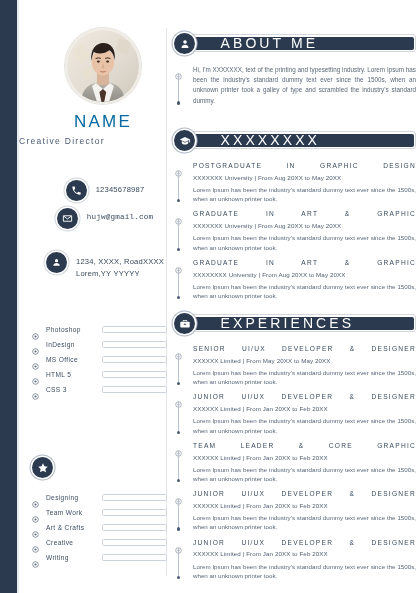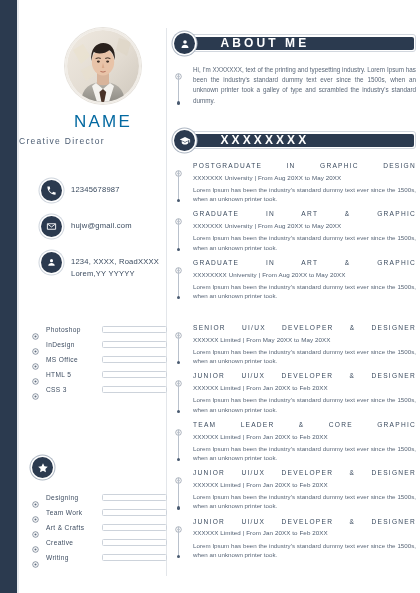--- a/index.html
+++ b/index.html
@@ -48,21 +48,21 @@
   }
   .role{
     position:absolute;left:0;top:136px;width:145px;
     text-align:left;
     font-size:8.5px;letter-spacing:1.3px;color:#4a5b71;
   }
 
   
   .contact{
     position:absolute;left:22px;width:128px;
-    display:flex;align-items:flex-start;gap:9px;
+    display:flex;align-items:flex-start;gap:9px;justify-content:center;
   }
   .contact-icon{
     width:21px;height:21px;flex:0 0 21px;border-radius:50%;
     background:#2b3a4f;
     box-shadow:0 0 0 1.5px #ffffff, 0 0 0 2.5px #cfd5dd;
     display:flex;align-items:center;justify-content:center;
   }
   .contact-icon svg{width:11px;height:11px;fill:#ffffff;}
   .contact-text{
     font-size:7.6px;color:#3a4a5e;line-height:1.55;padding-top:4px;
@@ -83,22 +83,22 @@
     background:#fff;
     box-sizing:border-box;
   }
   .sec-bar-inner{
     width:100%;height:100%;
     background:#2b3a4f;
     border-radius:2px;
     display:flex;align-items:center;
   }
   .sec-title{
-    font-size:12px;letter-spacing:3.1px;color:#ffffff;
-    padding-left:30px;font-weight:700;
+    font-size:14px;letter-spacing:3.1px;color:#ffffff;
+    padding-left:30px;font-weight:400;
   }
   .sec-badge{
     position:absolute;left:0;top:0;width:21px;height:21px;border-radius:50%;
     background:#2b3a4f;
     box-shadow:0 0 0 1.5px #ffffff, 0 0 0 2.5px #aeb7c3;
     display:flex;align-items:center;justify-content:center;
     z-index:2;
   }
   .sec-badge svg{width:12px;height:12px;fill:#ffffff;}
 
@@ -213,21 +213,21 @@
       <span class="contact-icon">
         <svg viewBox="0 0 24 24">
             <path d="M6.6 10.8c1.4 2.8 3.8 5.2 6.6 6.6l2.2-2.2c.3-.3.7-.4 1-.2 1.2.4 2.4.6 3.6.6.6 0 1 .4 1 1V20c0 .6-.4 1-1 1C10.6 21 3 13.4 3 4c0-.6.4-1 1-1h3.4c.6 0 1 .4 1 1 0 1.3.2 2.5.6 3.6.1.4 0 .8-.2 1.1l-2.2 2.1z"></path>
           </svg>
       </span>
       <span class="contact-text">
         <span>12345678987</span>
       </span>
     </div>
 
-    <div class="contact" style="top:216px;">
+    <div class="contact" style="top:208px;font-family:Liberation Mono, monospace;">
       <span class="contact-icon">
         <svg viewBox="0 0 24 24">
             <path d="M3 6h18v12H3z" fill="none" stroke="#fff" stroke-width="2"></path>
             <path d="M4 7l8 6 8-6" fill="none" stroke="#fff" stroke-width="2"></path>
           </svg>
       </span>
       <span class="contact-text">
         <span>hujw@gmail.com</span>
       </span>
     </div>
@@ -439,20 +439,34 @@
           </span>
           <span class="entry-line"></span>
           <div class="entry-title">GRADUATE IN ART &amp; GRAPHIC</div>
           <div class="entry-sub">XXXXXXXX University | From Aug 20XX to May 20XX</div>
           <div class="entry-desc">Lorem Ipsum has been the industry's standard dummy text ever since the 1500s, when an unknown printer took.</div>
         </div>
       </div>
     </div>
 
     <div class="sec" style="left:4px;top:313px;width:242px;">
+      <div class="sec-head">
+        <div class="sec-bar">
+          <div class="sec-bar-inner">
+            <span class="sec-title">EXPERIENCES</span>
+          </div>
+        </div>
+        <div class="sec-badge">
+          <svg viewBox="0 0 24 24">
+              <path d="M9 4h6c.8 0 1.4.6 1.4 1.4V7h-1.6V5.6H9.2V7H7.6V5.4C7.6 4.6 8.2 4 9 4z"></path>
+              <rect x="2.6" y="7.6" width="18.8" height="11.4" rx="1.4"></rect>
+              <rect x="9.6" y="11.4" width="4.8" height="2.2" rx=".6" fill="#2b3a4f"></rect>
+            </svg>
+        </div>
+      </div>
       <div style="margin-top:11px;">
         <div class="entry">
           <span class="entry-dot">
             <svg viewBox="0 0 20 20">
                 <circle cx="10" cy="10" r="8" fill="none" stroke="#8892a1" stroke-width="2"></circle>
                 <circle cx="10" cy="10" r="3" fill="#8892a1"></circle>
               </svg>
           </span>
           <span class="entry-line"></span>
           <div class="entry-title">SENIOR UI/UX DEVELOPER &amp; DESIGNER</div>

